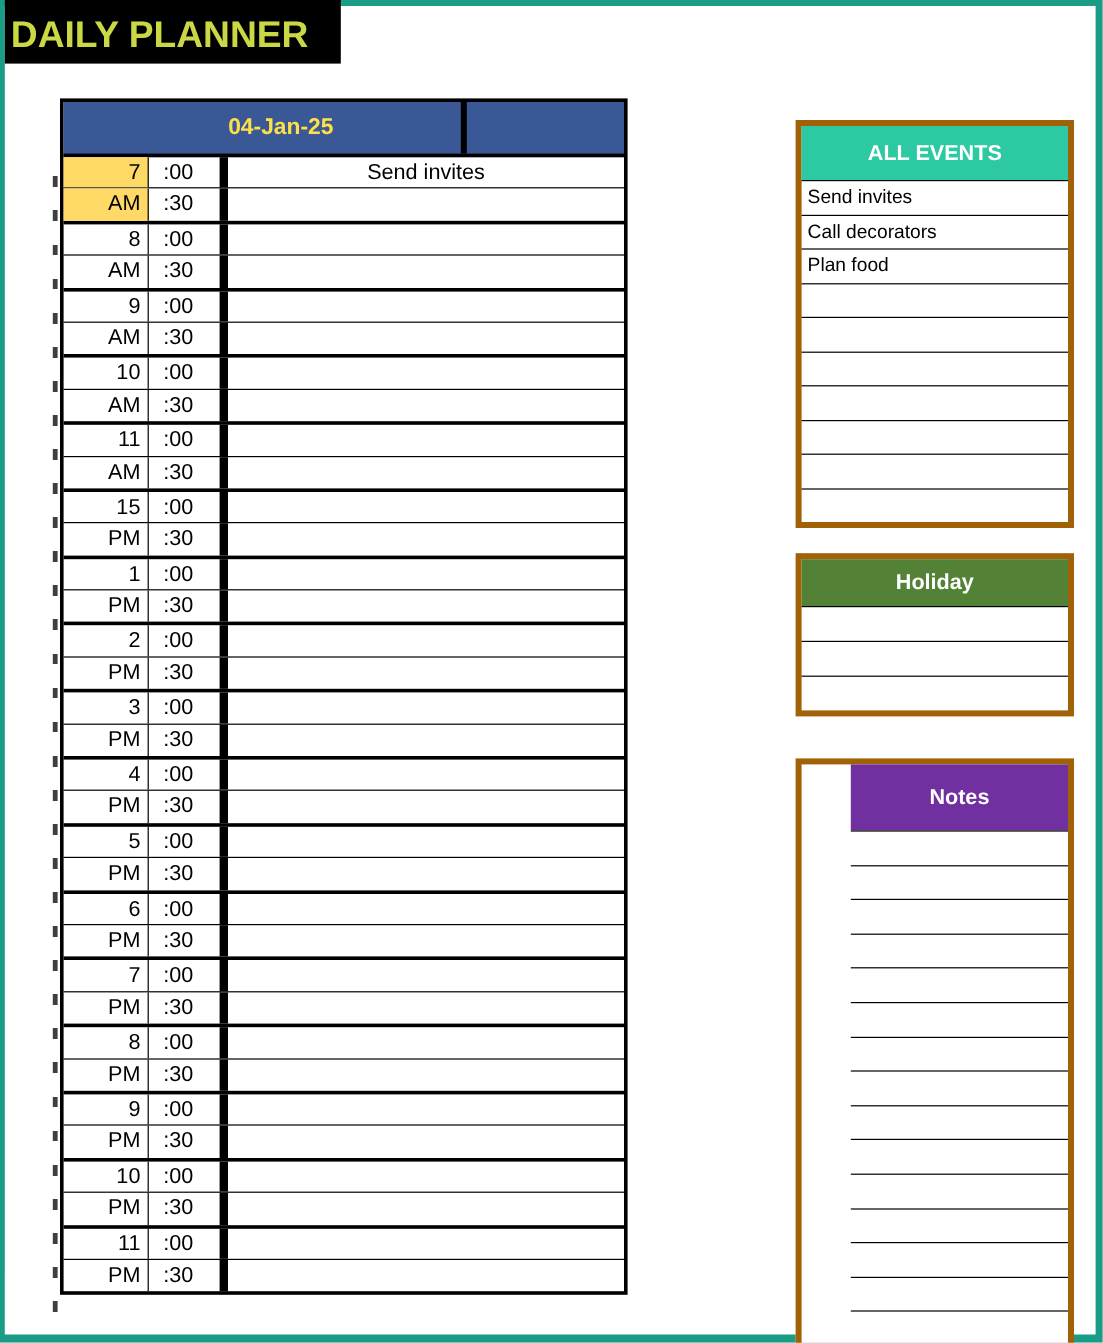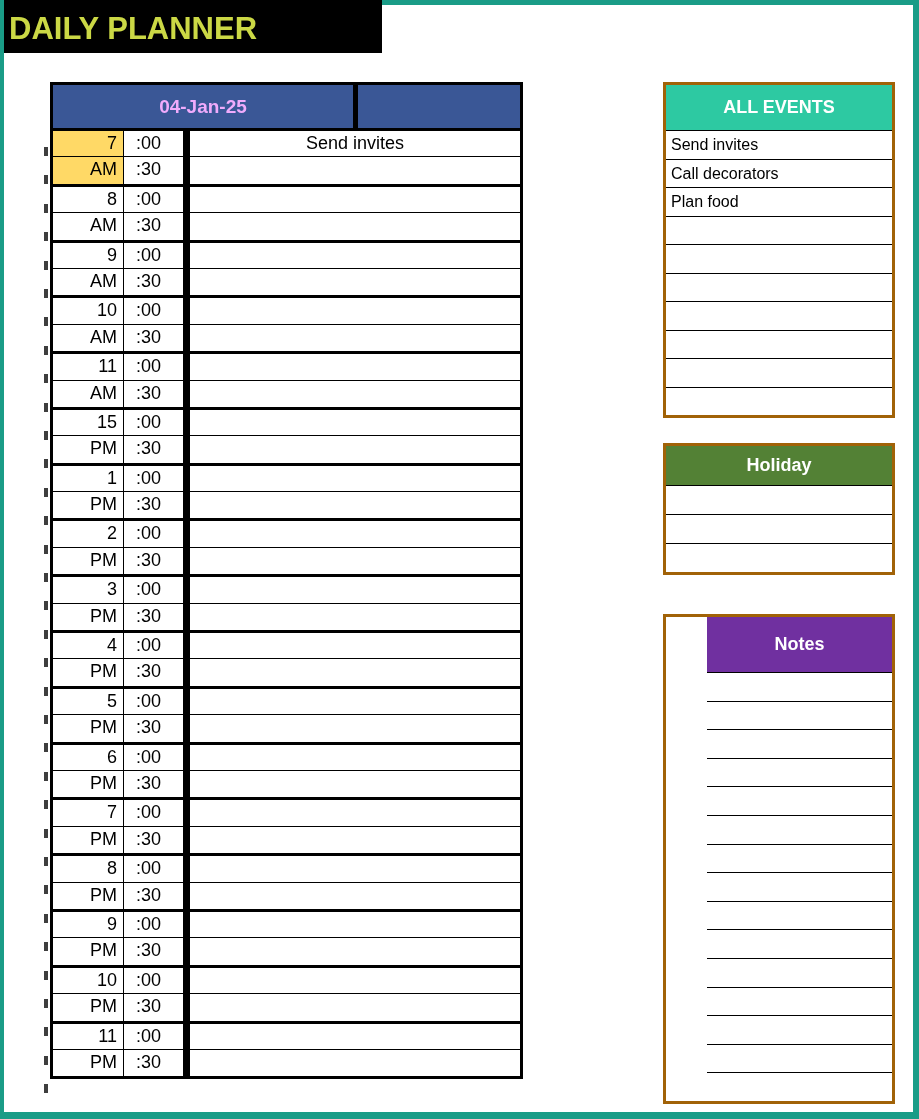--- a/index.html
+++ b/index.html
@@ -8,21 +8,21 @@
     font-family:"Liberation Sans", sans-serif;color:#000;overflow:hidden;
   }
   
   .frame{
     position:absolute;inset:0;box-sizing:border-box;z-index:1;pointer-events:none;
     border-style:solid;border-color:var(--frame,#1a9c87);
     border-width:5px 6px 7px 4px;
   }
   
   .title-bar{
-    position:absolute;left:4px;top:0;width:378px;height:53px;z-index:2;
+    position:absolute;left:4px;top:0;width:280px;height:53px;z-index:2;
     background:var(--titlebg,#000);display:flex;align-items:center;
   }
   .title-bar span{
     color:var(--titlefg,#cbd845);font-size:31px;font-weight:bold;
     padding-left:5px;padding-top:4px;letter-spacing:0px;white-space:nowrap;
   }
   
   .row-marks{
     position:absolute;left:44px;top:132px;width:4px;height:962px;z-index:0;
     background:repeating-linear-gradient(180deg,
@@ -33,38 +33,38 @@
   .planner{
     position:absolute;left:50px;top:82px;width:473px;z-index:2;
     border:3px solid #000;box-sizing:border-box;background:#fff;
   }
   .planner-head{
     display:flex;height:46px;box-sizing:border-box;border-bottom:3px solid #000;
     background:var(--blue,#3a5796);
   }
   .planner-head .hcell{
     display:flex;align-items:center;justify-content:center;
-    color:#f0abfc;font-weight:bold;font-size:19px;
+    color:#fde047;font-weight:bold;font-size:19px;margin-left:31px;
   }
   .head-date{width:300px;}
   .head-div{width:5px;background:#000;}
   .head-day{flex:1;}
   .hour-group{border-bottom:3px solid #000;}
   .hour-group:last-child{border-bottom:none;}
   .slot{display:flex;height:26.4px;box-sizing:border-box;}
   .slot.s00{border-bottom:1px solid #000;}
   .slot>div{box-sizing:border-box;font-size:18px;line-height:25.5px;overflow:hidden;}
   .c-hour{width:71px;border-right:1px solid #000;text-align:right;padding-right:6px;}
   .c-hour.hl{background:var(--hl,#ffd966);}
   .c-min{width:66px;border-right:7px solid #000000;text-align:left;padding-left:12px;}
   .c-event{flex:1;text-align:center;font-size:17px;}
   
   .panel{
     position:absolute;left:663px;width:232px;z-index:2;
-    border:3px solid #a16207;box-sizing:border-box;background:#fff;
+    border:5px solid #a16207;box-sizing:border-box;background:#fff;margin-top:18px;
   }
   .panel-head{
     color:#fff;font-weight:bold;font-size:18px;text-align:center;
     display:flex;align-items:center;justify-content:center;
   }
   .panel-events{top:82px;}
   .panel-events .panel-head{height:45px;background:var(--teal,#2dc9a2);}
   .panel-holiday{top:443px;}
   .panel-holiday .panel-head{height:39px;background:var(--green,#538135);}
   .panel-notes{top:614px;padding-left:41px;}

